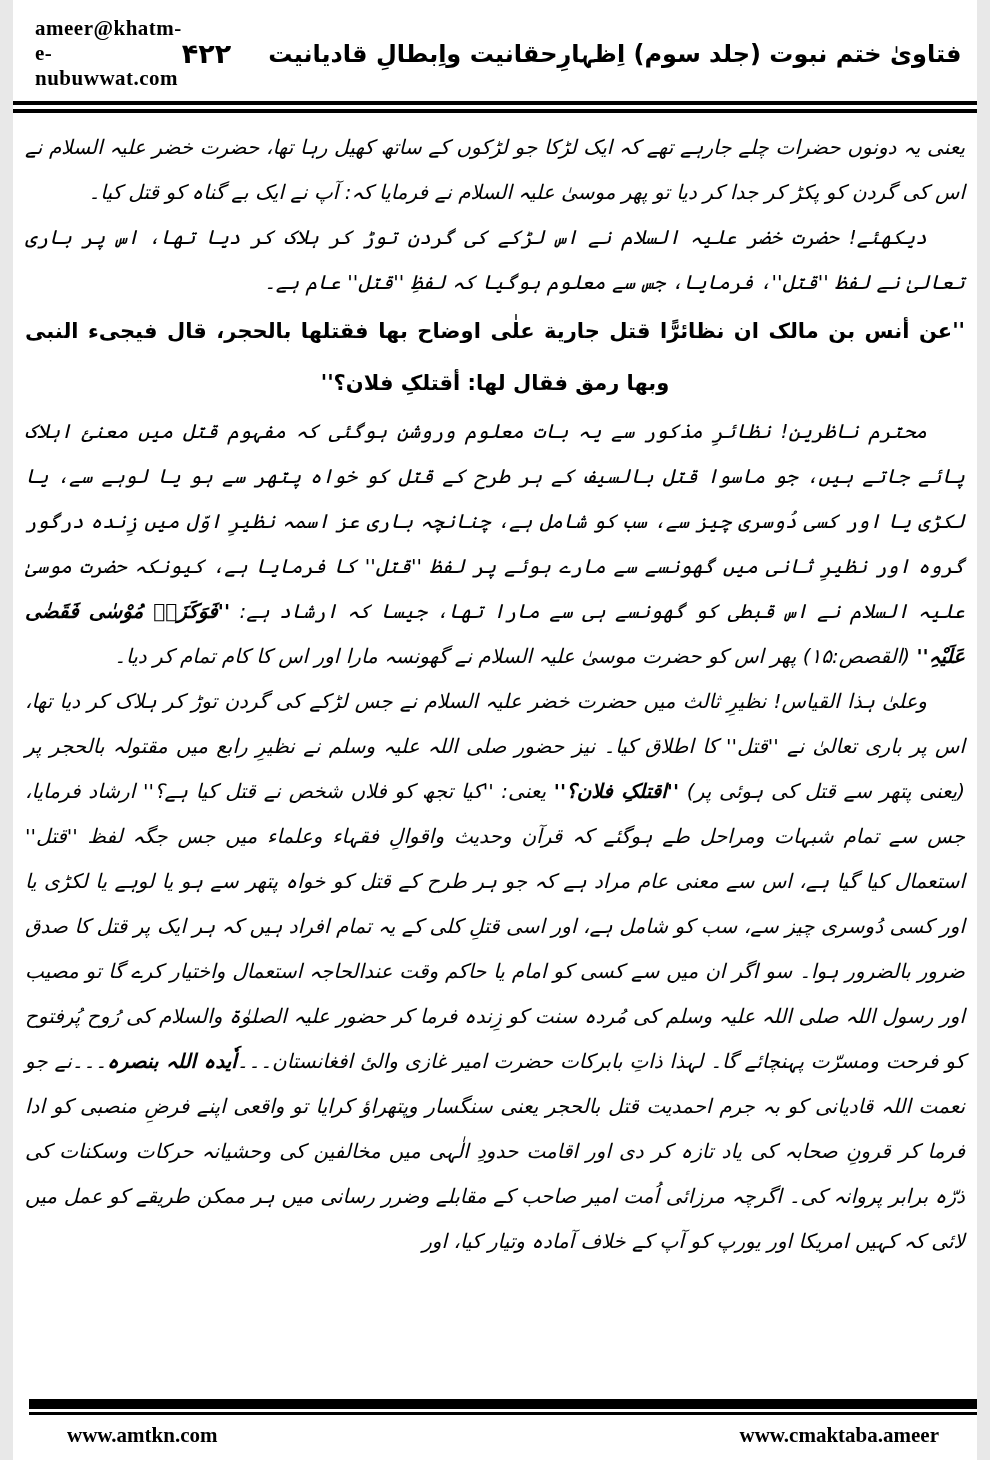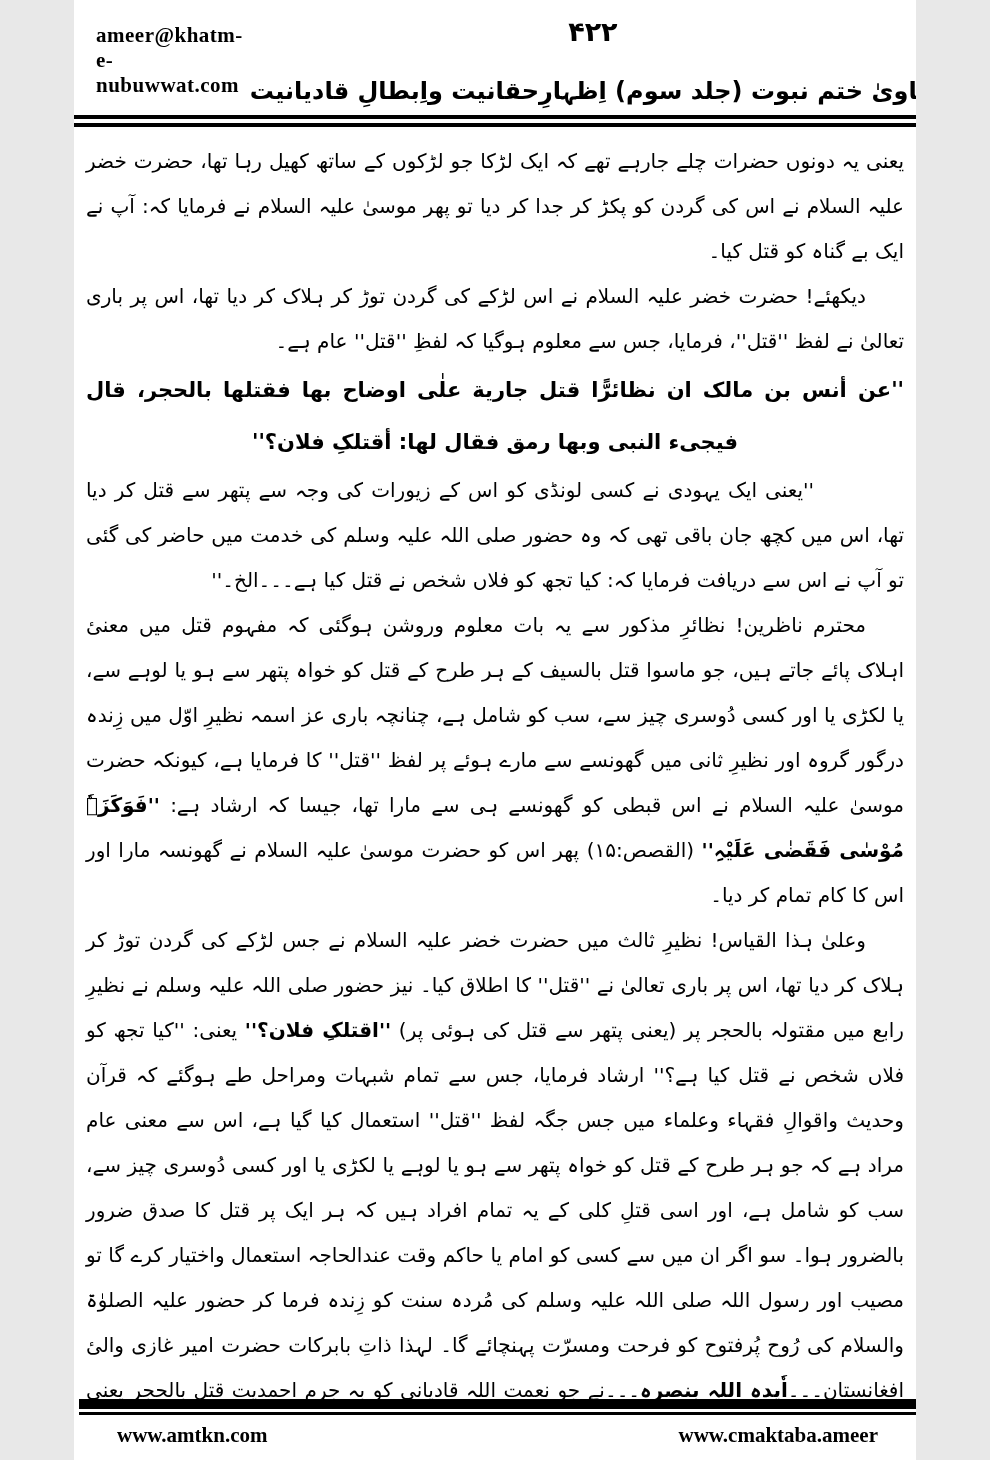--- a/index.html
+++ b/index.html
@@ -1,18 +1,18 @@
 <!DOCTYPE html>
 <html lang="ur"><head>
 <meta charset="utf-8">
 <style>
   html,body{margin:0;padding:0;background:#e8e8e8;}
   .page{
     position:relative;
-    width:842px;height:1460px;
+    width:964px;height:1460px;
     margin:0 auto;
     background:#ffffff;
     color:#000;
     overflow:hidden;
     font-family:"DejaVu Sans",sans-serif;
   }
   
   .page-header{
     display:flex;
     justify-content:space-between;
@@ -24,21 +24,20 @@
     font-family:"Liberation Serif",serif;
     font-weight:bold;
     font-size:21px;
     letter-spacing:.5px;
   }
   .header-right{
     display:flex;
     align-items:center;
     gap:30px;
     direction:ltr;
-    flex-direction:column;
   }
   .page-num{
     font-size:27px;
     font-weight:bold;
     direction:rtl;
   }
   .book-title{
     font-size:24px;
     font-weight:bold;
     direction:rtl;
@@ -53,21 +52,21 @@
   }
   
   .body-text{
     direction:rtl;
     text-align:justify;
     padding:12px 12px 0 12px;
     font-size:20px;
     line-height:45px;
   }
   .body-text p{margin:0;}
-  .para{text-indent:38px;}
+  .para{text-indent:38px;font-style:italic;}
   .para.first{text-indent:0;}
   .para.quoted{text-indent:90px;}
   .section-heading{
     text-align:right;
     padding-left:0;
     margin:4px 26px 4px 0;
     font-size:40px;
     font-weight:bold;
     line-height:62px;
     font-style:italic;
@@ -78,21 +77,21 @@
     text-align:justify;
     text-align-last:center;
     line-height:52px;
     font-size:21px;
   }
   .verse{font-weight:bold;}
   .bold-run{font-weight:bold;}
   
   .page-footer{
     position:absolute;
-    left:5px;right:0;bottom:0;
+    left:16px;right:0;bottom:0;
     background:#ffffff;
   }
   .footer-rule{
     height:3px;
     border-top:10px solid #000;
     border-bottom:3px solid #000;
   }
   .footer-urls{
     display:flex;
     justify-content:space-between;
@@ -121,21 +120,20 @@
 
   <main class="body-text">
 
     <p class="para first">یعنی یہ دونوں حضرات چلے جارہے تھے کہ ایک لڑکا جو لڑکوں کے ساتھ کھیل رہا تھا، حضرت خضر علیہ السلام نے اس کی گردن کو پکڑ کر جدا کر دیا تو پھر موسیٰ علیہ السلام نے فرمایا کہ: آپ نے ایک بے گناہ کو قتل کیا۔</p>
 
     <p class="para">دیکھئے! حضرت خضر علیہ السلام نے اس لڑکے کی گردن توڑ کر ہلاک کر دیا تھا، اس پر باری تعالیٰ نے لفظ ''قتل''، فرمایا، جس سے معلوم ہوگیا کہ لفظِ ''قتل'' عام ہے۔</p>
 
 
     <p class="arabic-quote">''عن أنس بن مالک ان نظائرًّا قتل جاریة علٰی اوضاح بها فقتلها بالحجر، قال فیجیء النبی وبها رمق فقال لها: أقتلکِ فلان؟''</p>
 
-    <p class="para quoted">''یعنی ایک یہودی نے کسی لونڈی کو اس کے زیورات کی وجہ سے پتھر سے قتل کر دیا تھا، اس میں کچھ جان باقی تھی کہ وہ حضور صلی اللہ علیہ وسلم کی خدمت میں حاضر کی گئی تو آپ نے اس سے دریافت فرمایا کہ: کیا تجھ کو فلاں شخص نے قتل کیا ہے۔۔۔الخ۔''</p>
 
     <p class="para"><span>محترم ناظرین! نظائرِ مذکور سے یہ بات معلوم وروشن ہوگئی کہ مفہوم قتل میں معنیٔ اہلاک پائے جاتے ہیں، جو ماسوا قتل بالسیف کے ہر طرح کے قتل کو خواہ پتھر سے ہو یا لوہے سے، یا لکڑی یا اور کسی دُوسری چیز سے، سب کو شامل ہے، چنانچہ باری عز اسمہ نظیرِ اوّل میں زِندہ درگور گروہ اور نظیرِ ثانی میں گھونسے سے مارے ہوئے پر لفظ ''قتل'' کا فرمایا ہے، کیونکہ حضرت موسیٰ علیہ السلام نے اس قبطی کو گھونسے ہی سے مارا تھا، جیسا کہ ارشاد ہے: </span><span class="verse">''فَوَکَزَہٗ مُوْسٰی فَقَضٰی عَلَیْہِ''</span><span> (القصص:۱۵) پھر اس کو حضرت موسیٰ علیہ السلام نے گھونسہ مارا اور اس کا کام تمام کر دیا۔</span></p>
 
     <p class="para"><span>وعلیٰ ہذا القیاس! نظیرِ ثالث میں حضرت خضر علیہ السلام نے جس لڑکے کی گردن توڑ کر ہلاک کر دیا تھا، اس پر باری تعالیٰ نے ''قتل'' کا اطلاق کیا۔ نیز حضور صلی اللہ علیہ وسلم نے نظیرِ رابع میں مقتولہ بالحجر پر (یعنی پتھر سے قتل کی ہوئی پر) </span><span class="bold-run">''اقتلکِ فلان؟''</span><span> یعنی: ''کیا تجھ کو فلاں شخص نے قتل کیا ہے؟'' ارشاد فرمایا، جس سے تمام شبہات ومراحل طے ہوگئے کہ قرآن وحدیث واقوالِ فقہاء وعلماء میں جس جگہ لفظ ''قتل'' استعمال کیا گیا ہے، اس سے معنی عام مراد ہے کہ جو ہر طرح کے قتل کو خواہ پتھر سے ہو یا لوہے یا لکڑی یا اور کسی دُوسری چیز سے، سب کو شامل ہے، اور اسی قتلِ کلی کے یہ تمام افراد ہیں کہ ہر ایک پر قتل کا صدق ضرور بالضرور ہوا۔ سو اگر ان میں سے کسی کو امام یا حاکم وقت عندالحاجہ استعمال واختیار کرے گا تو مصیب اور رسول اللہ صلی اللہ علیہ وسلم کی مُردہ سنت کو زِندہ فرما کر حضور علیہ الصلوٰۃ والسلام کی رُوح پُرفتوح کو فرحت ومسرّت پہنچائے گا۔ لہذا ذاتِ بابرکات حضرت امیر غازی والیٔ افغانستان۔۔۔</span><span class="bold-run">اٗیدہ اللہ بنصرہ</span><span>۔۔۔نے جو نعمت اللہ قادیانی کو بہ جرم احمدیت قتل بالحجر یعنی سنگسار وپتھراؤ کرایا تو واقعی اپنے فرضِ منصبی کو ادا فرما کر قرونِ صحابہ کی یاد تازہ کر دی اور اقامت حدودِ الٰہی میں مخالفین کی وحشیانہ حرکات وسکنات کی ذرّہ برابر پروانہ کی۔ اگرچہ مرزائی اُمت امیر صاحب کے مقابلے وضرر رسانی میں ہر ممکن طریقے کو عمل میں لائی کہ کہیں امریکا اور یورپ کو آپ کے خلاف آمادہ وتیار کیا، اور</span></p>
 
   </main>
 
   <footer class="page-footer">
     <div class="footer-rule"></div>
     <div class="footer-urls">

